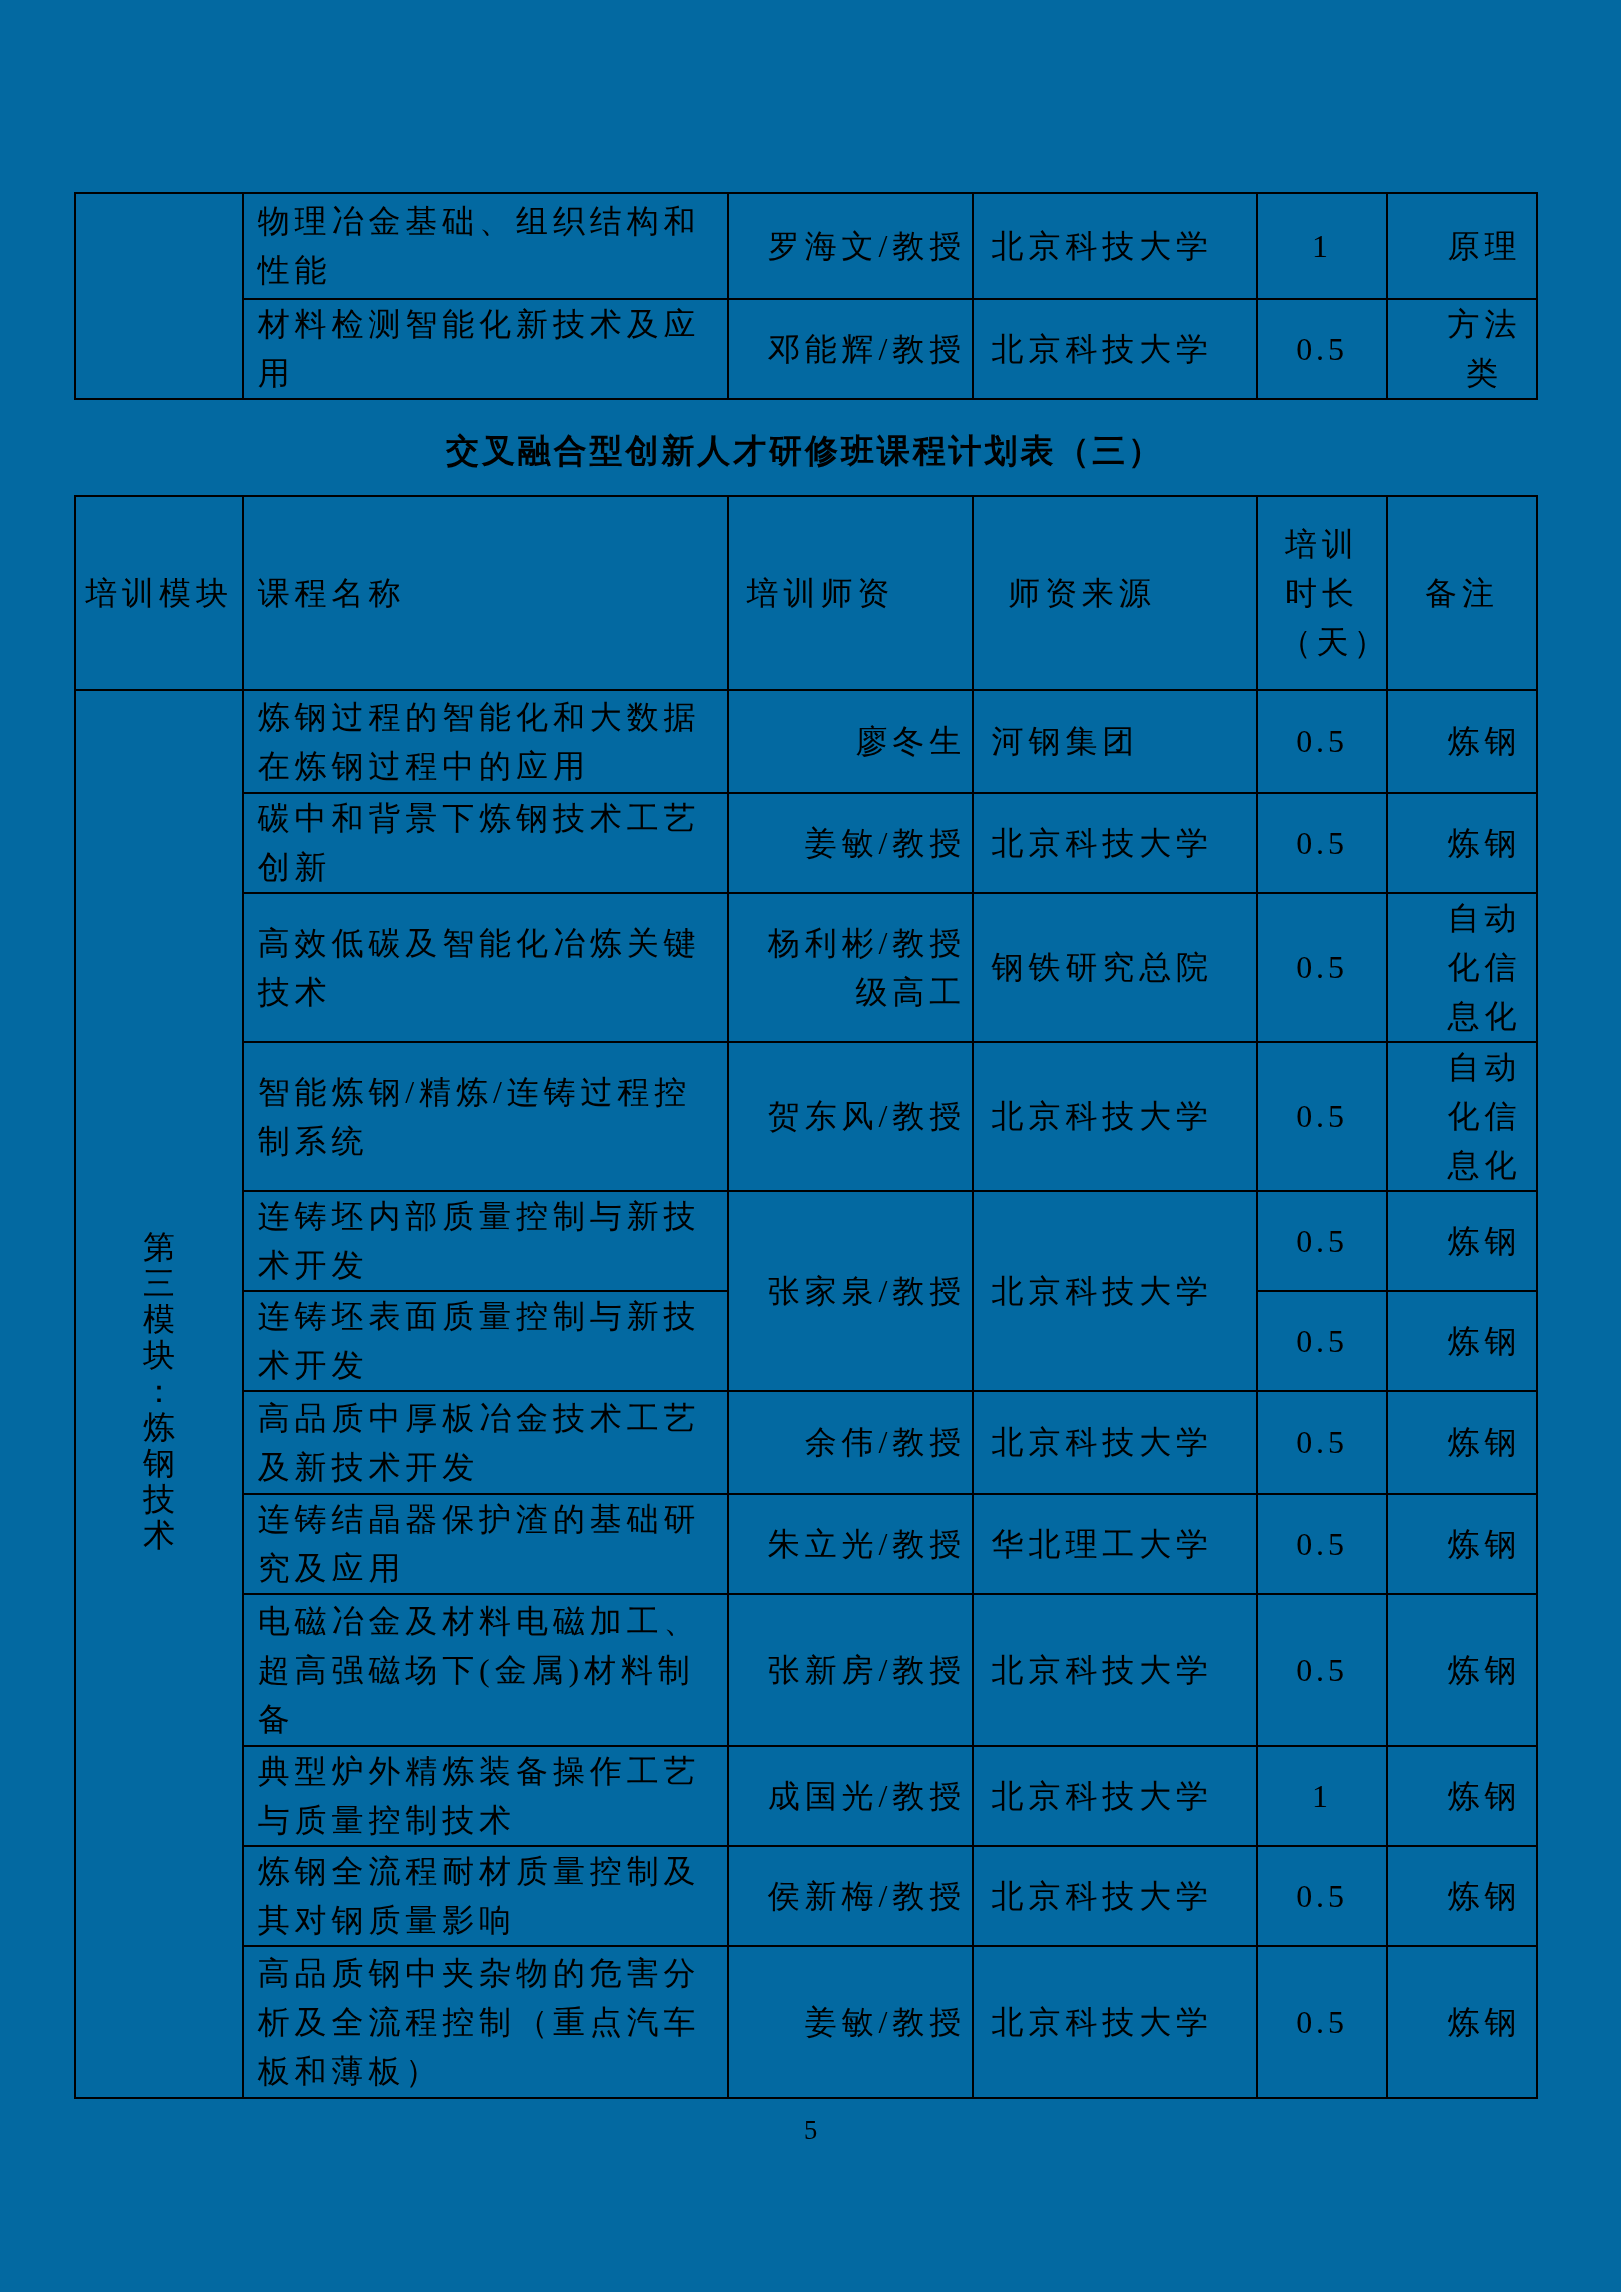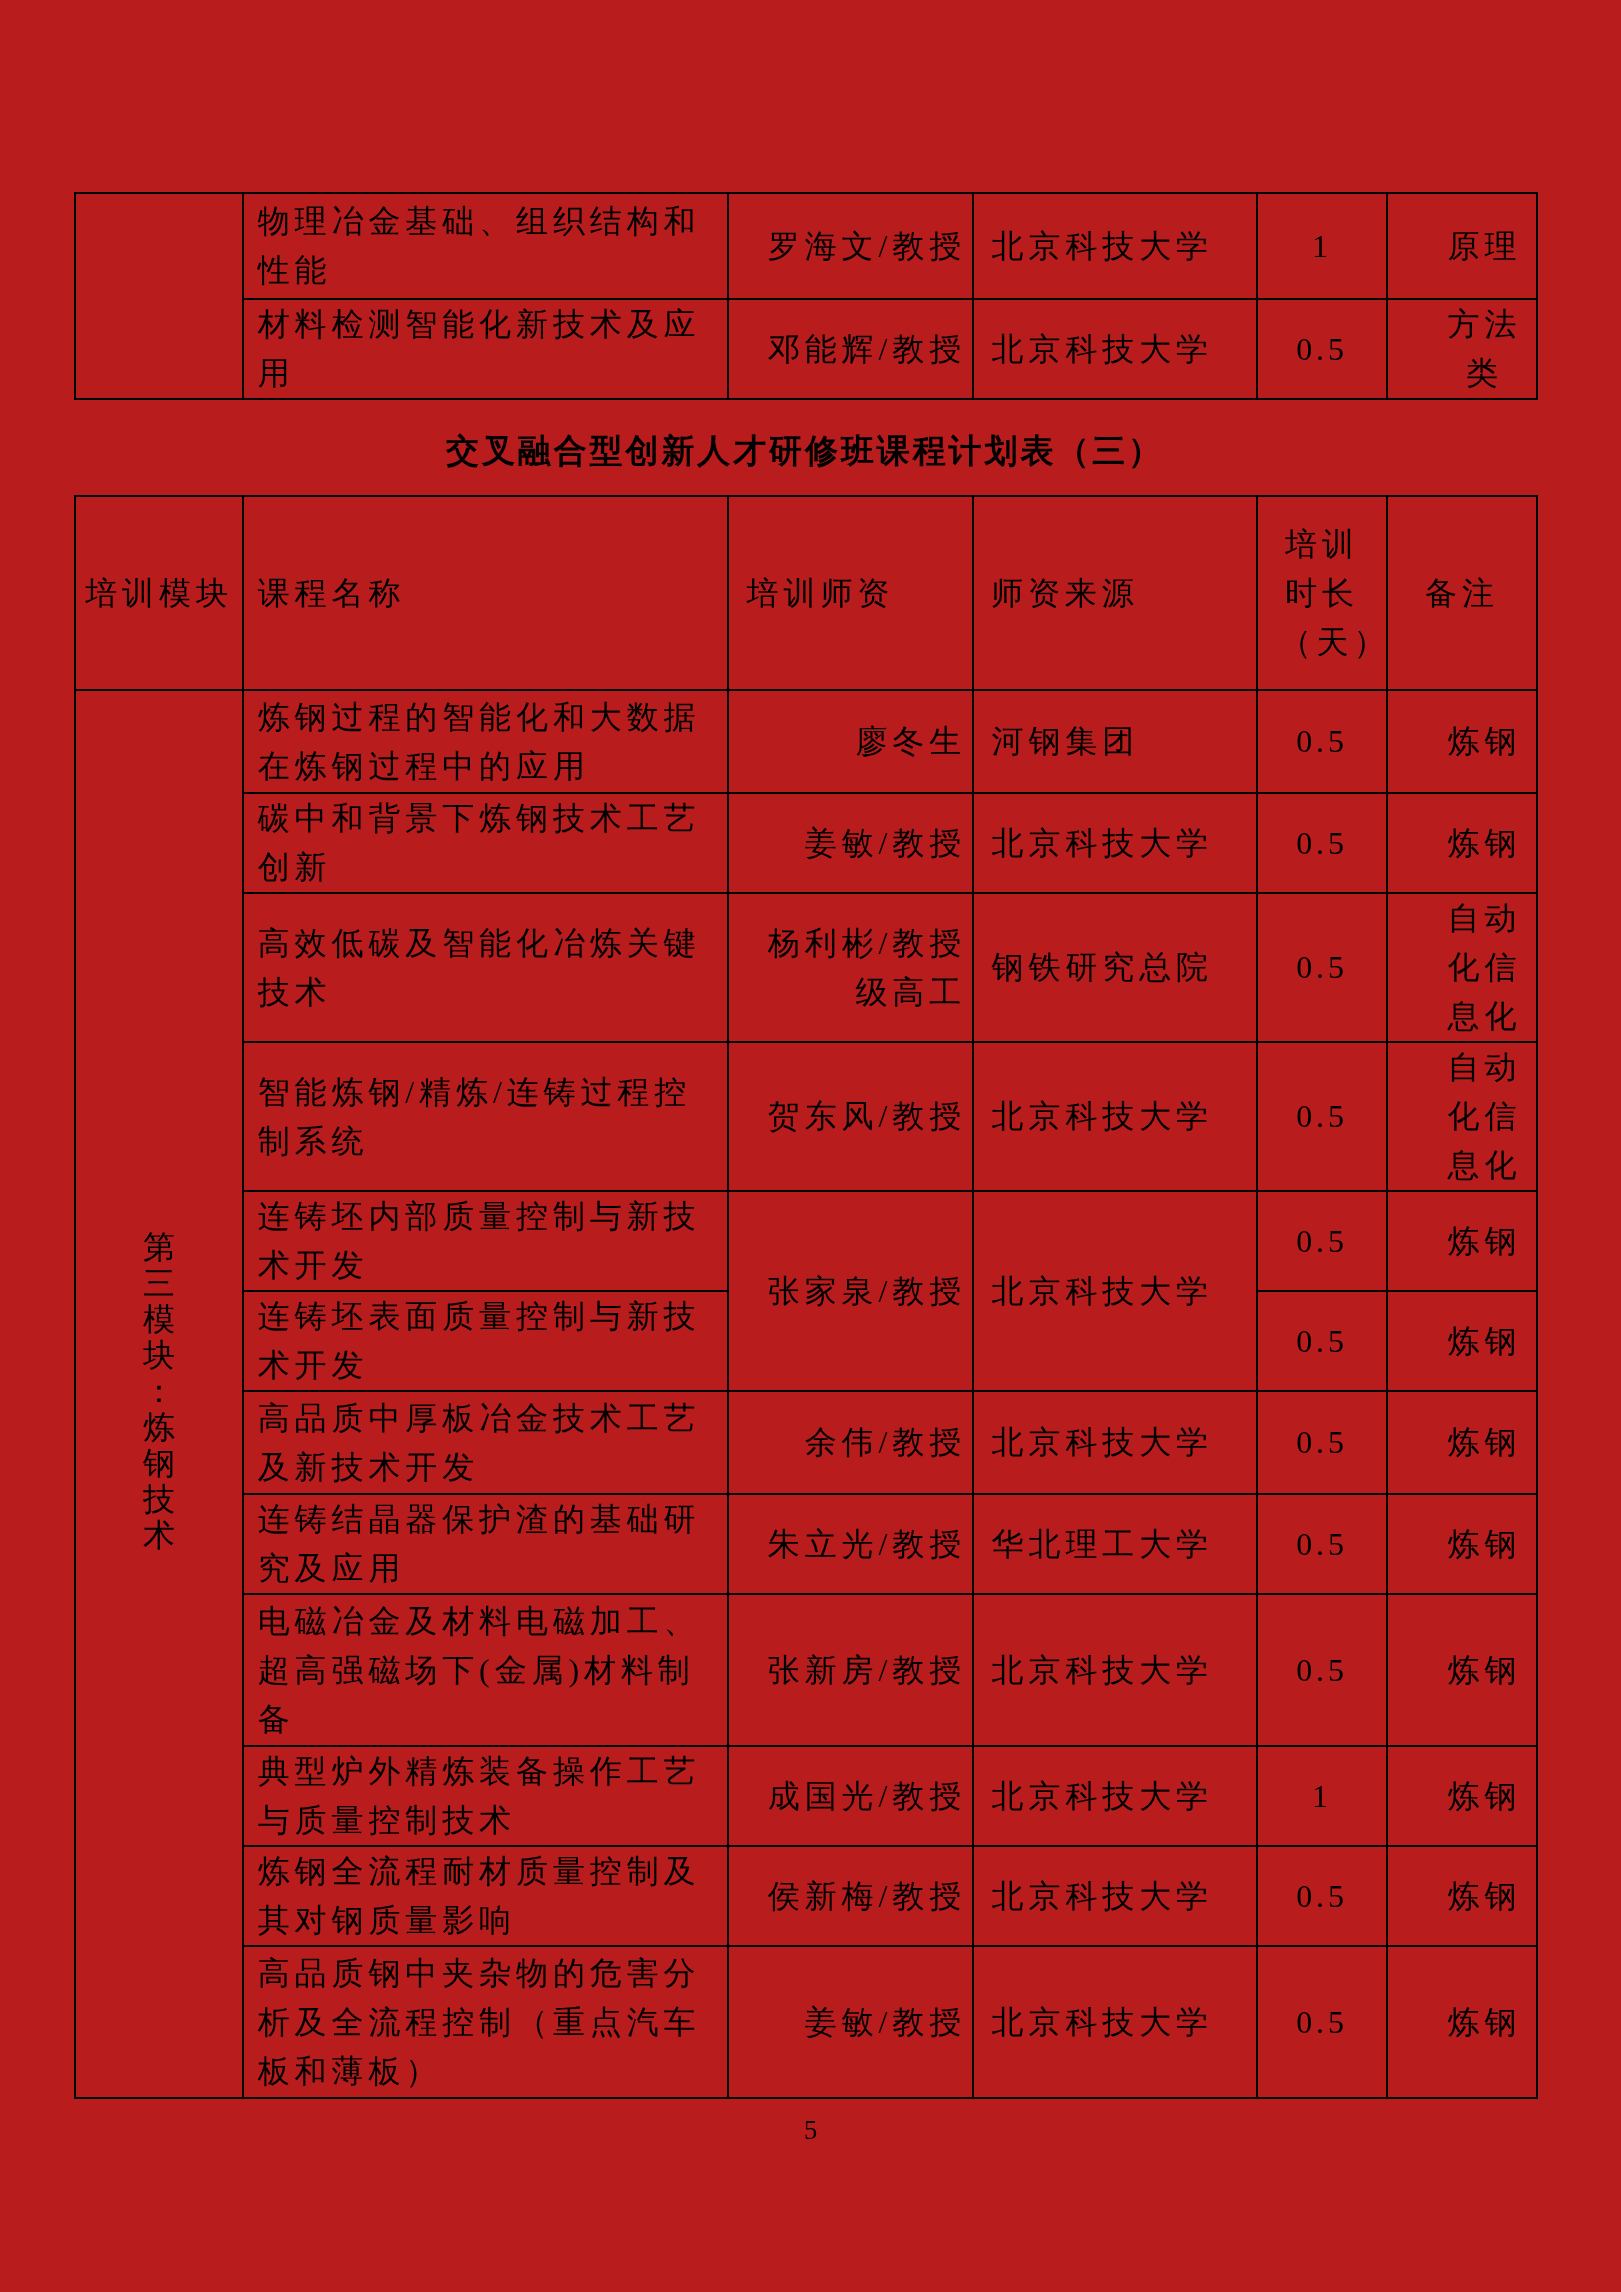--- a/index.html
+++ b/index.html
@@ -1,21 +1,21 @@
 <!DOCTYPE html>
 <html><head>
 <meta charset="utf-8">
 <style>
   html,body { margin:0; padding:0; background:#888; }
   #page {
     position: relative;
     width: 1621px;
     height: 2293px;
     margin: 0 auto;
-    background: #b91c1c;
+    background: #0369a1;
     font-family: "Liberation Serif", "DejaVu Serif", serif;
     color: #000;
   }
   table {
     border-collapse: collapse;
     table-layout: fixed;
     position: absolute;
     left: 74px;
     width: 1462px;
   }
@@ -42,21 +42,21 @@
 
   td.course  { text-align: left; padding: 0 9.8px 0 13.7px; }
   td.teacher { text-align: right; padding: 0 5.9px 0 17.6px; }
   td.source  { text-align: left; padding: 0 5.9px 0 17.6px; }
   td.duration { text-align: center; letter-spacing: 3.9px; }
   td.remark   { text-align: center; padding-left: 45px; }
   th.module   { text-align: center; }
   th.course, th.teacher, th.source { text-align: left; }
   th.course  { padding-left: 13.7px; }
   th.teacher { padding-left: 17.6px; }
-  th.source  { padding-left: 17px; }
+  th.source  { padding-left: 34px; }
   th.duration { text-align: center; padding: 0 21.6px; border-radius: 19px; }
   th.remark   { text-align: center; }
 
   .h-header { height: 194px; }
   .h-100 { height: 98px; }
   .h-101 { height: 99px; border-radius: 12px; }
   .h-102 { height: 100px; }
   .h-103 { height: 101px; }
   .h-105 { height: 103px; }
   .h-108 { height: 106px; }

